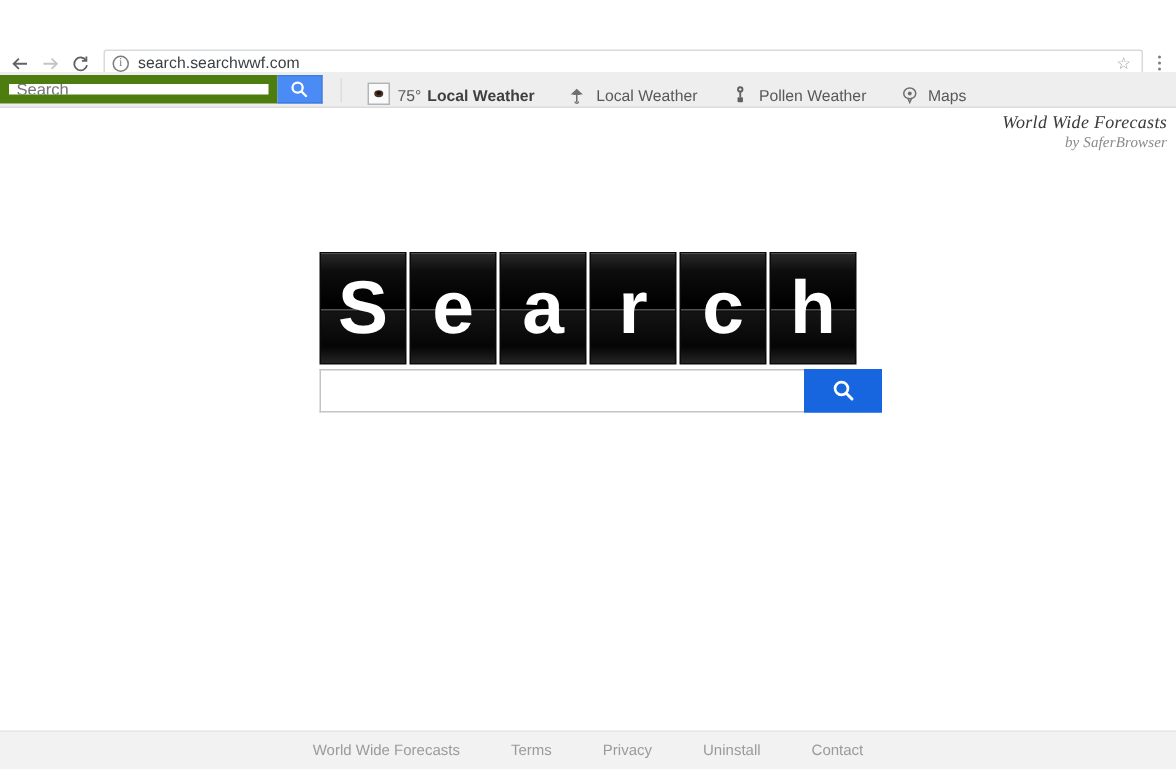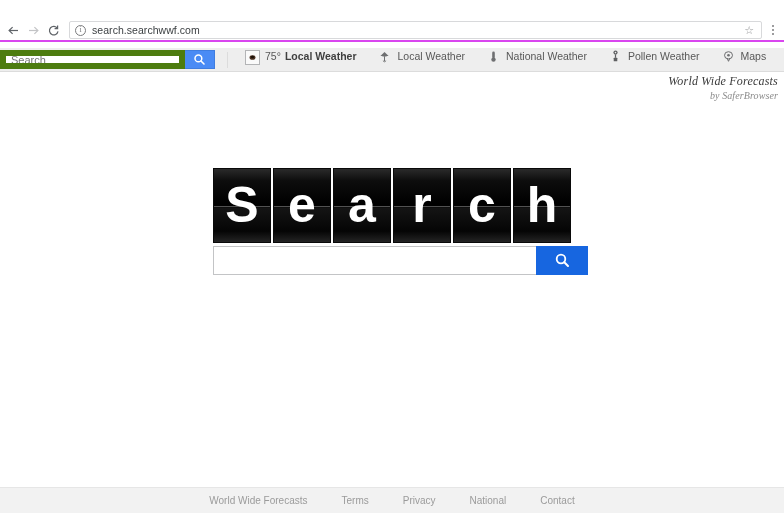--- a/index.html
+++ b/index.html
@@ -98,24 +98,24 @@
   .wc-close { position: relative; width: 11px; height: 11px; }
   .wc-close::before, .wc-close::after {
     content: ""; position: absolute;
     left: 0; top: 5px; width: 11px; height: 1px;
     background: #b8b9bb;
   }
   .wc-close::before { transform: rotate(45deg); }
   .wc-close::after  { transform: rotate(-45deg); }
 
   .chrome-toolbar {
-    position: absolute; left: 0; top: 20px;
+    position: absolute; left: 0; top: 34px;
     width: 784px; height: 22px;
     background: #ffffff;
-    border-bottom: 2px solid #d946ef;
+    border-bottom: 6px solid #d946ef;
     display: flex; align-items: center;
   }
   .nav-btn {
     width: 20px; height: 20px;
     display: flex; align-items: center; justify-content: center;
     font-size: 13px;
     color: #5f6368;
   }
   .nav-btn.back  { margin-left: 3px; color: #5f6368; }
   .nav-btn.fwd   { color: #c3c4c6; }
@@ -200,21 +200,21 @@
     border-left: none;
     display: flex; align-items: center; justify-content: center;
     cursor: pointer;
   }
   .ext-sep {
     width: 1px; height: 16px;
     background: #dcdcdc;
     margin: 0 6px 0 12px;
   }
   .ext-item {
-    display: flex; align-items: flex-start;
+    display: flex; align-items: flex-end;
     height: 20px;
     padding: 0 11px;
     font-size: 10.5px;
     color: #585858;
     white-space: nowrap;
     cursor: pointer;
   }
   .ext-item .ico {
     margin-right: 6px;
     display: flex; align-items: center; justify-content: center;
@@ -406,29 +406,20 @@
       <span class="ico">
         <svg width="13" height="13" viewBox="0 0 13 13">
           <path d="M6.5 2.1 L10.6 6.0 L8.6 6.0 L8.6 6.4 L4.4 6.4 L4.4 6.0 L2.4 6.0 Z" fill="#6e6f71"></path>
           <line x1="6.5" y1="6.2" x2="6.5" y2="11" stroke="#6e6f71" stroke-width="1"></line>
           <path d="M5.3 10.6 a1.2 1.2 0 0 0 2.4 0" fill="none" stroke="#6e6f71" stroke-width="0.9"></path>
         </svg>
       </span>
       <span>Local Weather</span>
     </div>
 
-    <div class="ext-item">
-      <span class="ico">
-        <svg width="13" height="13" viewBox="0 0 13 13">
-          <rect x="5.2" y="1.6" width="2.6" height="6.6" rx="1.3" fill="#6e6f71"></rect>
-          <circle cx="6.5" cy="9.6" r="2.2" fill="#6e6f71"></circle>
-        </svg>
-      </span>
-      <span>National Weather</span>
-    </div>
 
     <div class="ext-item">
       <span class="ico">
         <svg width="13" height="13" viewBox="0 0 13 13">
           <circle cx="6.5" cy="2.6" r="2.1" fill="#5f6062"></circle>
           <circle cx="6.5" cy="2.6" r="0.8" fill="#eeeeee"></circle>
           <rect x="5.9" y="4.4" width="1.2" height="3.4" fill="#5f6062"></rect>
           <rect x="4.7" y="7.8" width="3.6" height="3.4" rx="0.5" fill="#5f6062"></rect>
         </svg>
       </span>
@@ -482,17 +473,17 @@
         <circle cx="7" cy="7" r="4.3" fill="none" stroke="#ffffff" stroke-width="1.8"></circle>
         <line x1="10.3" y1="10.3" x2="14" y2="14" stroke="#ffffff" stroke-width="2" stroke-linecap="round"></line>
       </svg>
     </div>
   </div>
 
   <div class="footer">
     <a>World Wide Forecasts</a>
     <a>Terms</a>
     <a>Privacy</a>
-    <a>National</a>
+    <a>Uninstall</a>
     <a>Contact</a>
   </div>
 
 </div>
 
 </body></html>

